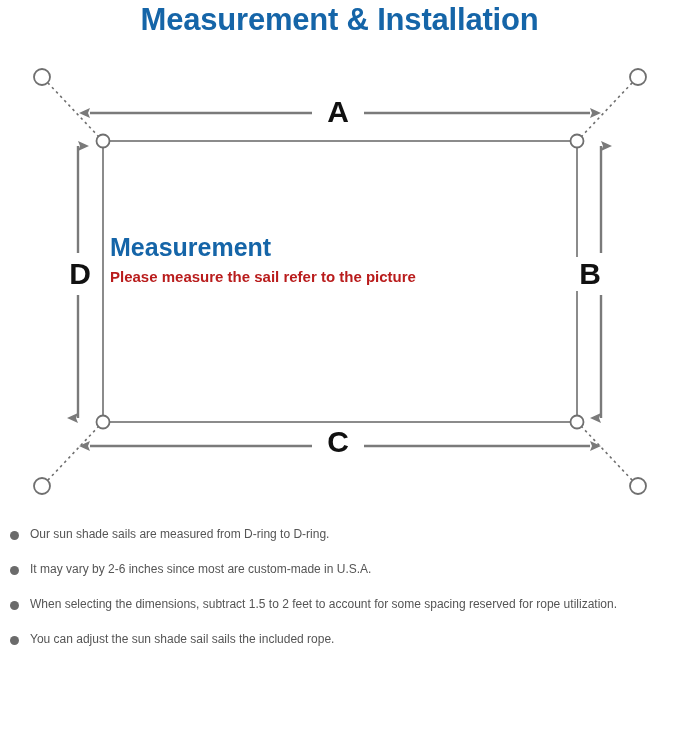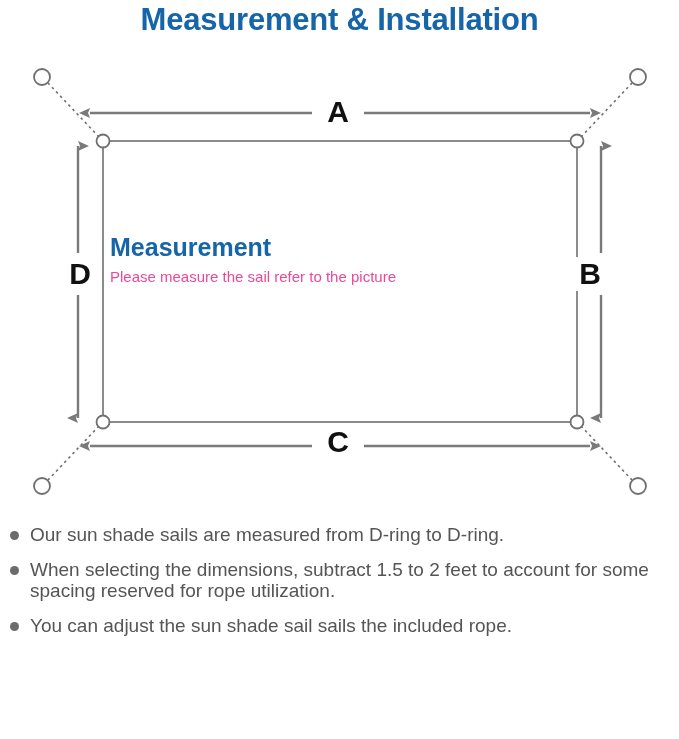--- a/index.html
+++ b/index.html
@@ -77,22 +77,22 @@
   }
   #center-title {
     font-size: 25px;
     font-weight: bold;
     color: #1565a8;
     line-height: 32px;
   }
   #center-sub {
     margin-top: 4px;
     font-size: 15px;
-    font-weight: normal;
-    color: #ec4899;
+    font-weight: bold;
+    color: #b91c1c;
     line-height: 20px;
   }
 
   
   #notes {
     position: absolute;
     left: 0;
     top: 524px;
     width: 679px;
   }
@@ -106,21 +106,21 @@
     flex: 0 0 auto;
     width: 9px;
     height: 9px;
     border-radius: 50%;
     background: #6b6b6b;
     margin-top: 7px;
     margin-right: 11px;
   }
   .note-text {
     flex: 1 1 auto;
-    font-size: 19px;
+    font-size: 12px;
     line-height: 21px;
     color: #555555;
   }
 </style>
 </head>
 <body>
 
 <div id="page">
 
   <div id="title">Measurement &amp; Installation</div>
@@ -185,20 +185,24 @@
     </div>
   </div>
 
   <div id="notes">
     <div class="note-row">
       <span class="note-bullet"></span>
       <span class="note-text">Our sun shade sails are measured from D-ring to D-ring.</span>
     </div>
     <div class="note-row">
       <span class="note-bullet"></span>
+      <span class="note-text">It may vary by 2-6 inches since most are custom-made in U.S.A.</span>
+    </div>
+    <div class="note-row">
+      <span class="note-bullet"></span>
       <span class="note-text">When selecting the dimensions, subtract 1.5 to 2 feet to account for some spacing reserved for rope utilization.</span>
     </div>
     <div class="note-row">
       <span class="note-bullet"></span>
       <span class="note-text">You can adjust the sun shade sail sails the included rope.</span>
     </div>
   </div>
 
 </div>
 

